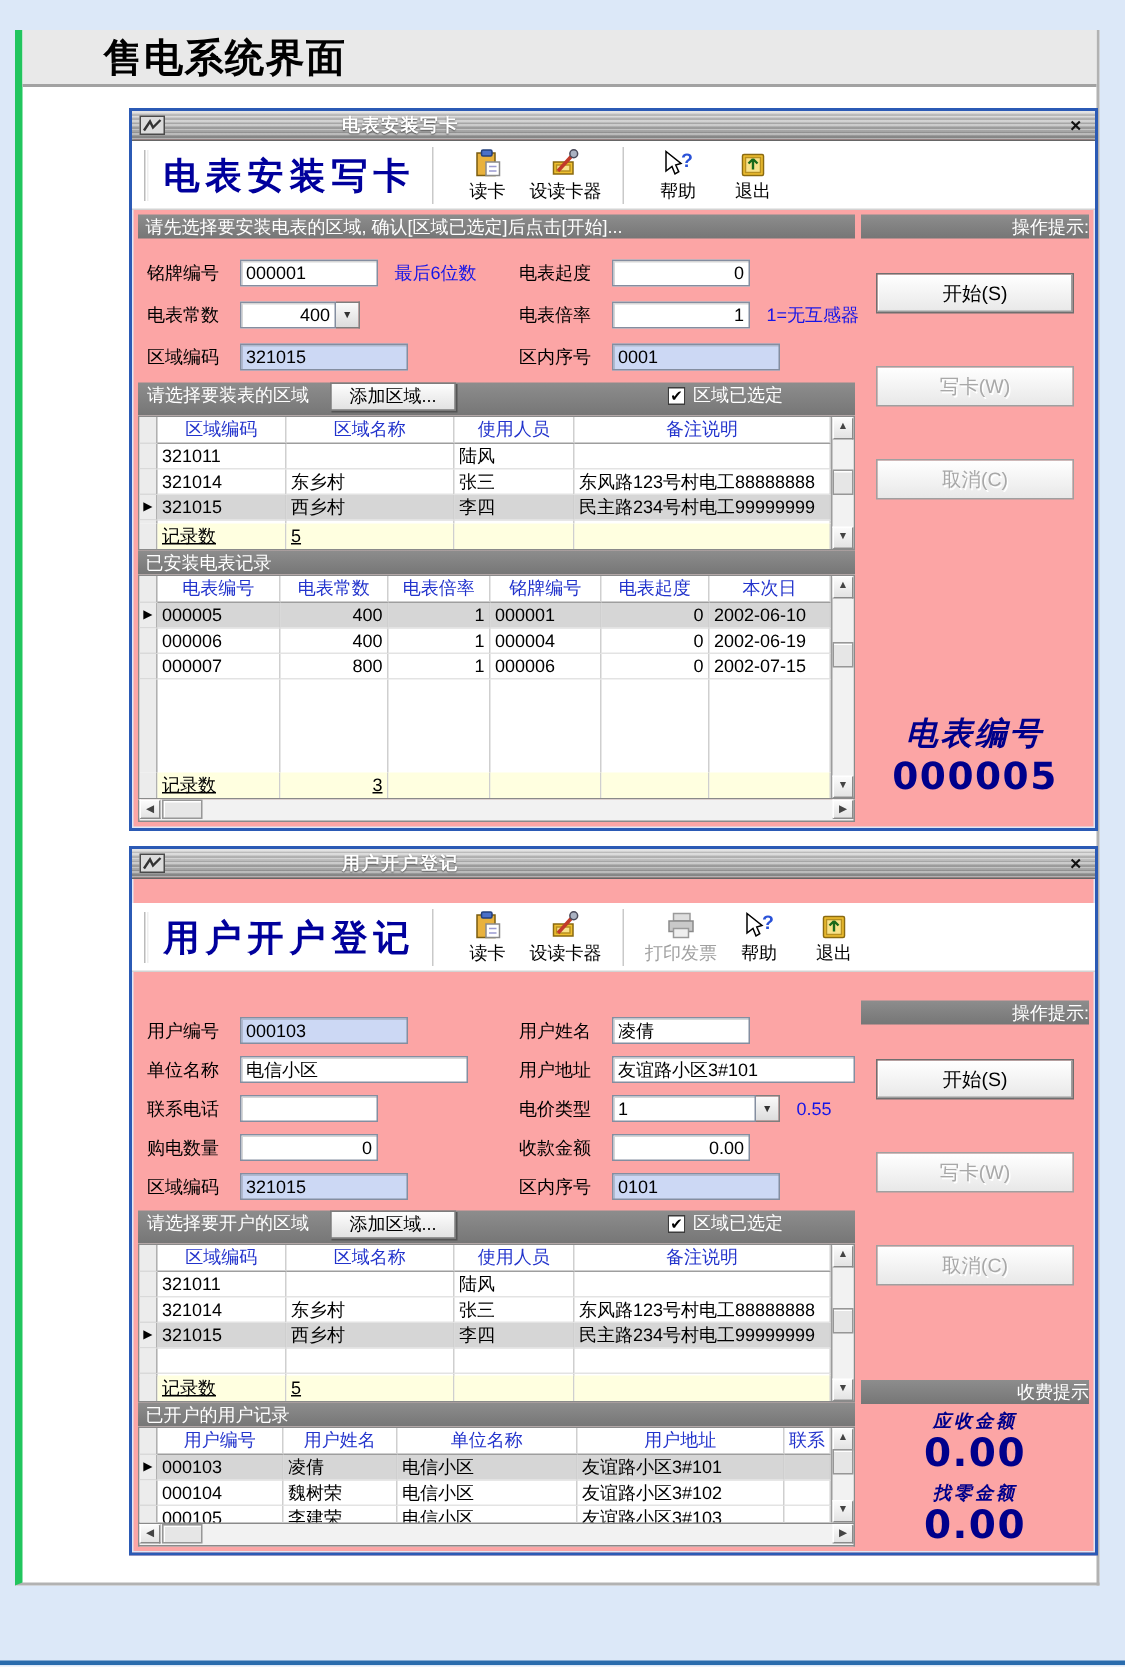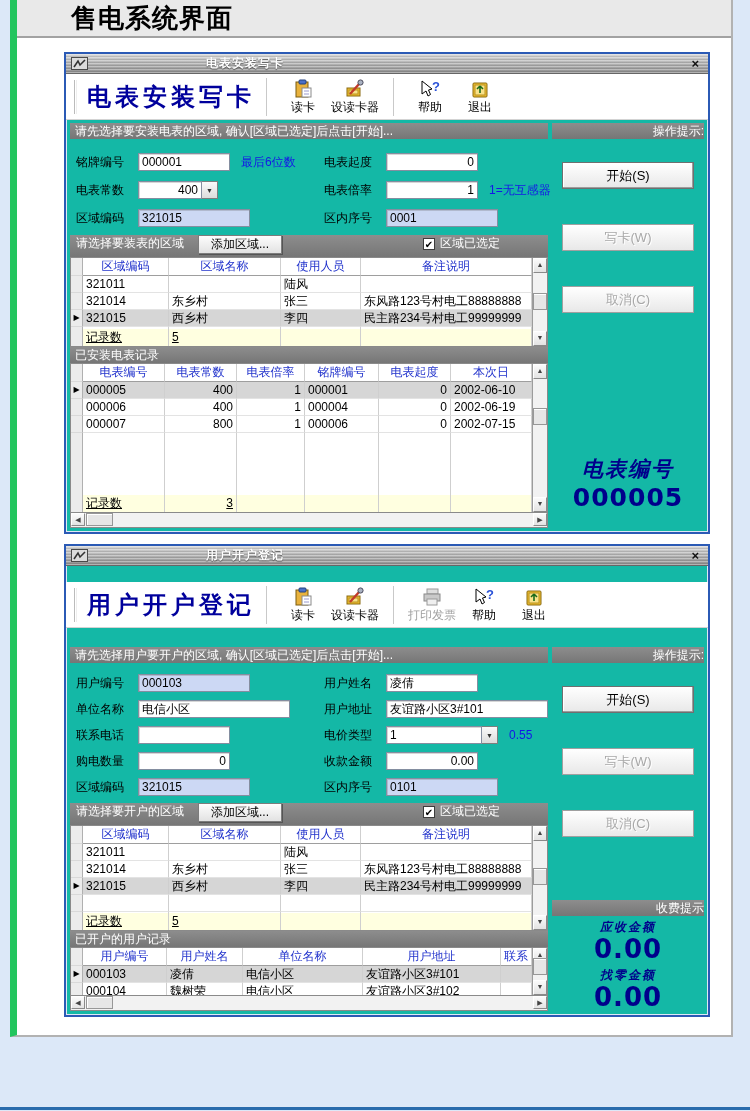--- a/index.html
+++ b/index.html
@@ -1,25 +1,25 @@
 <!DOCTYPE html>
 <html><head>
 <meta charset="utf-8">
 <style>
   * { margin:0; padding:0; box-sizing:border-box; }
   html,body { width:750px; height:1111px; }
   body { position:relative; background:#dce8f8; font-family:"Liberation Sans","DejaVu Sans",sans-serif; overflow:hidden; }
 
-  .card { position:absolute; left:10px; top:0; width:723px; height:1037px; background:#fff;
-          border-right:2px solid #b2b2b2; border-bottom:2px solid #b2b2b2; border-left:7px solid #22c55e; }
+  .card { position:absolute; left:10px; top:20px; width:723px; height:1037px; background:#fff;
+          border-right:2px solid #b2b2b2; border-bottom:2px solid #b2b2b2; border-left:5px solid #22c55e; }
   .pagehdr { height:38px; background:#e9e9e9; border-bottom:2px solid #a2a2a2; display:flex; align-items:center; }
   .pagetitle { font-size:26px; font-weight:bold; color:#000; margin-left:54px; letter-spacing:1px; }
   .bottomline { position:absolute; left:0; right:0; bottom:1px; height:3px; background:#2a6cad; }
 
-  .win { width:646px; margin-left:47px; border:2px solid #2b5ab5; background:#14b8a6;
+  .win { width:646px; margin-left:71px; border:2px solid #2b5ab5; background:#fca5a5;
          box-shadow:inset 0 0 0 1px #dfe8f6; }
   .win1 { margin-top:14px; height:482px; display:flex; flex-direction:column; }
   .win2 { margin-top:10px; height:473px; display:flex; flex-direction:column;gap:16px; }
 
   .titlebar { height:20px; flex:none; display:flex; align-items:center; position:relative;
     background-image:repeating-linear-gradient(0deg, rgba(255,255,255,.30) 0 1px, rgba(0,0,0,.10) 1px 2px, rgba(255,255,255,0) 2px 3px),
       linear-gradient(#d9d9d9,#8f8f8f);
     border-bottom:1px solid #666; }
   .app-icon { width:17px; height:13px; margin-left:5px; background:#dcdcdc; border:1px solid #4a4a4a;
     display:flex; align-items:center; justify-content:center; flex:none; }
@@ -435,21 +435,20 @@
               <rect x="5" y="6" width="10" height="10" fill="#f8e28a" stroke="#b89020"></rect>
               <path d="M10 14 L10 7 M10 7 L7 10 M10 7 L13 10" stroke="#1a6a1a" stroke-width="1.6" fill="none"></path>
             </svg>
         </span>
         <span>退出</span>
       </div>
     </div>
 
     <div class="main">
       <div class="lcol">
-        <div class="bar">请先选择用户要开户的区域, 确认[区域已选定]后点击[开始]...</div>
 
         <div class="form2">
           <div class="frow">
             <div class="c1">
               <span class="flabel">用户编号</span>
               <input class="input w112 ro" readonly="" value="000103" style="">
             </div>
             <div class="c2">
               <span class="flabel">用户姓名</span>
               <input class="input w92" value="凌倩" style="">

